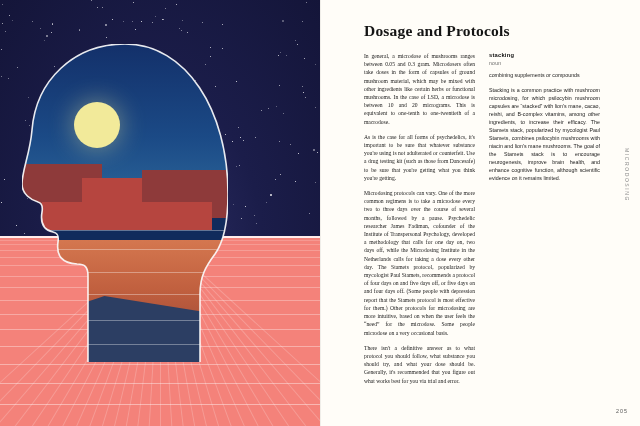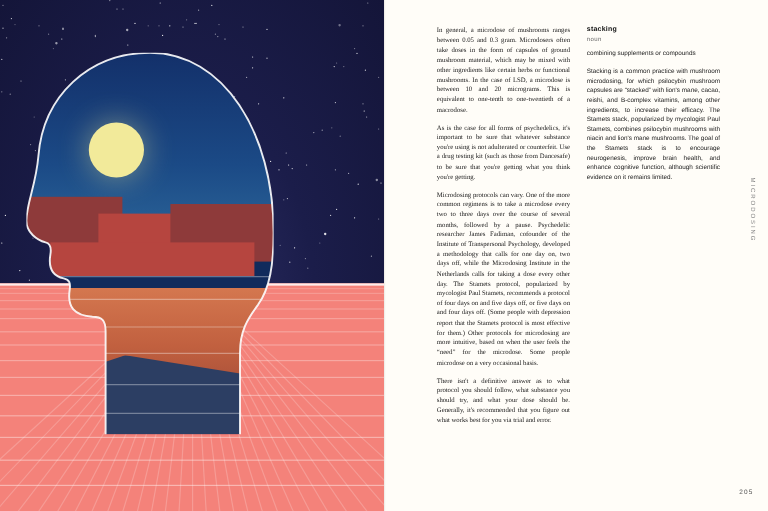--- a/index.html
+++ b/index.html
@@ -299,20 +299,21 @@
 
     <svg class="headoutline" viewBox="0 0 206 318">
       <path d="M 103 0 C 52 0 14 36 10 86 C 8 110 0 126 0 140 C 0 150 9 156 16 158 C 20 159 21 162 20 168 C 18 180 22 186 31 188 C 36 189 37 192 36 198 C 34 212 40 219 55 220 C 63 220 66 223 66 232 L 66 318" fill="none" stroke="#ffffff" stroke-width="1.6" opacity=".9"></path>
       <path d="M 178 318 L 178 250 C 178 232 184 222 193 210 C 203 196 206 176 206 150 C 206 66 164 0 103 0" fill="none" stroke="#ffffff" stroke-width="1.6" opacity=".9"></path>
     </svg>
   </div>
 
   <div class="textpage">
     <div class="gutter"></div>
     <div class="tp-inner">
+      <h1 class="title">Dosage and Protocols</h1>
       <div class="cols">
         <div class="col">
           <p>In general, a microdose of mushrooms ranges between 0.05 and 0.3 gram. Microdosers often take doses in the form of capsules of ground mushroom material, which may be mixed with other ingredients like certain herbs or functional mushrooms. In the case of LSD, a microdose is between 10 and 20 micrograms. This is equivalent to one-tenth to one-twentieth of a macrodose.</p>
           <p>As is the case for all forms of psychedelics, it's important to be sure that whatever substance you're using is not adulterated or counterfeit. Use a drug testing kit (such as those from Dancesafe) to be sure that you're getting what you think you're getting.</p>
           <p>Microdosing protocols can vary. One of the more common regimens is to take a microdose every two to three days over the course of several months, followed by a pause. Psychedelic researcher James Fadiman, cofounder of the Institute of Transpersonal Psychology, developed a methodology that calls for one day on, two days off, while the Microdosing Institute in the Netherlands calls for taking a dose every other day. The Stamets protocol, popularized by mycologist Paul Stamets, recommends a protocol of four days on and five days off, or five days on and four days off. (Some people with depression report that the Stamets protocol is most effective for them.) Other protocols for microdosing are more intuitive, based on when the user feels the “need” for the microdose. Some people microdose on a very occasional basis.</p>
           <p>There isn't a definitive answer as to what protocol you should follow, what substance you should try, and what your dose should be. Generally, it's recommended that you figure out what works best for you via trial and error.</p>
         </div>
         <div class="col">
           <div class="term">stacking</div>
           <div class="pos">noun</div>

